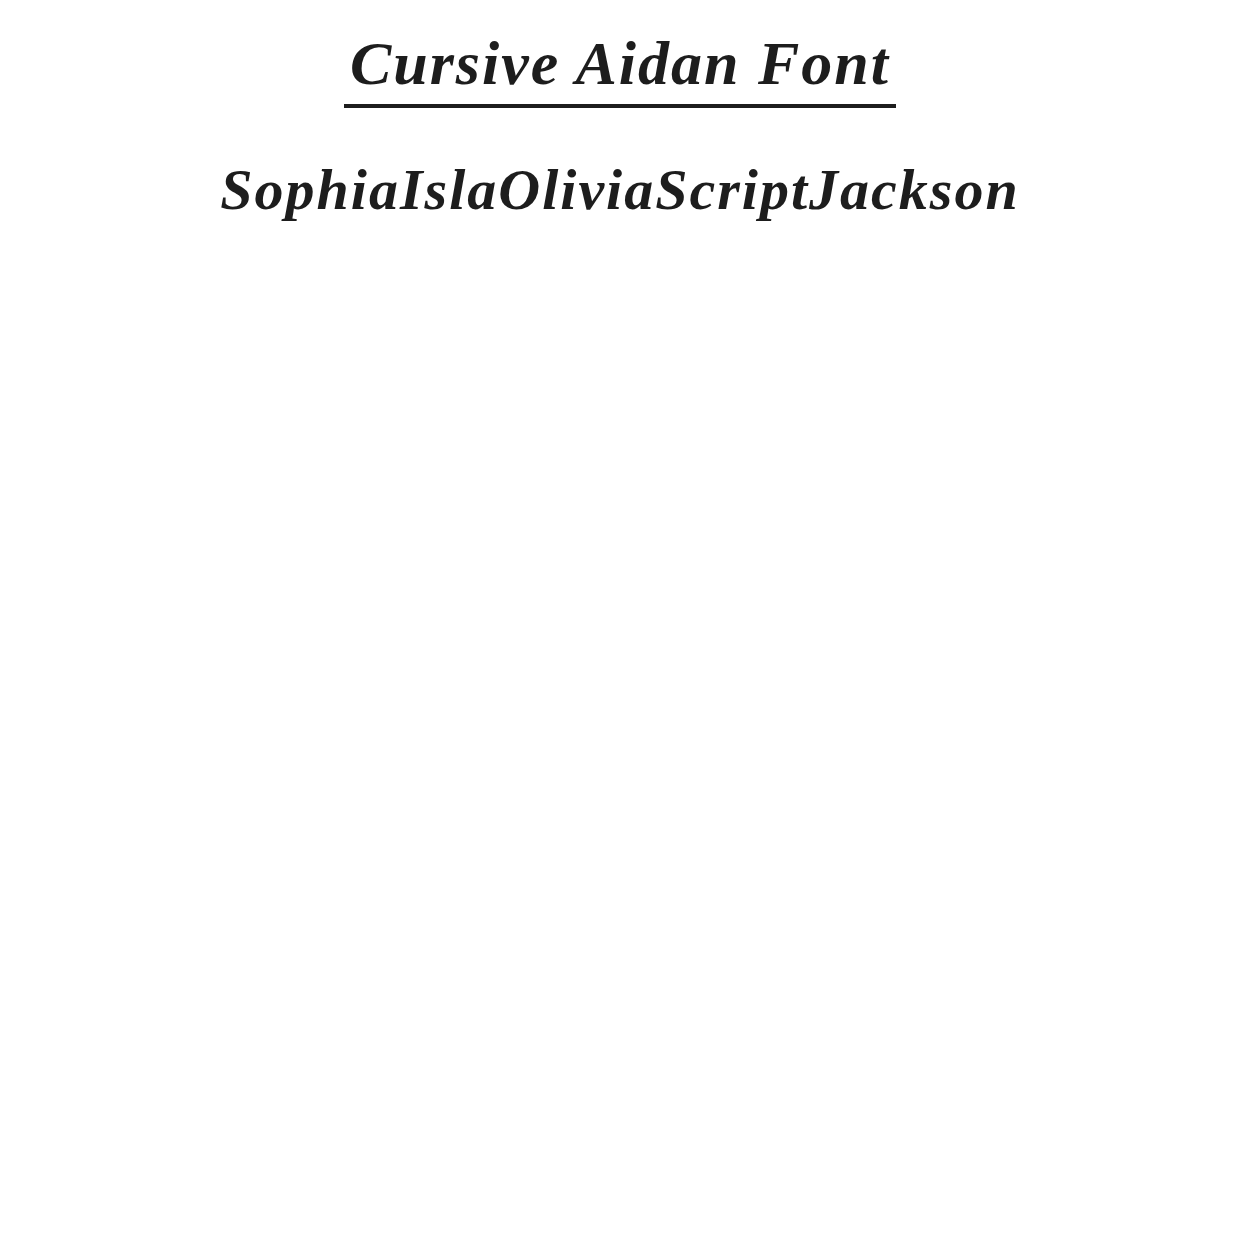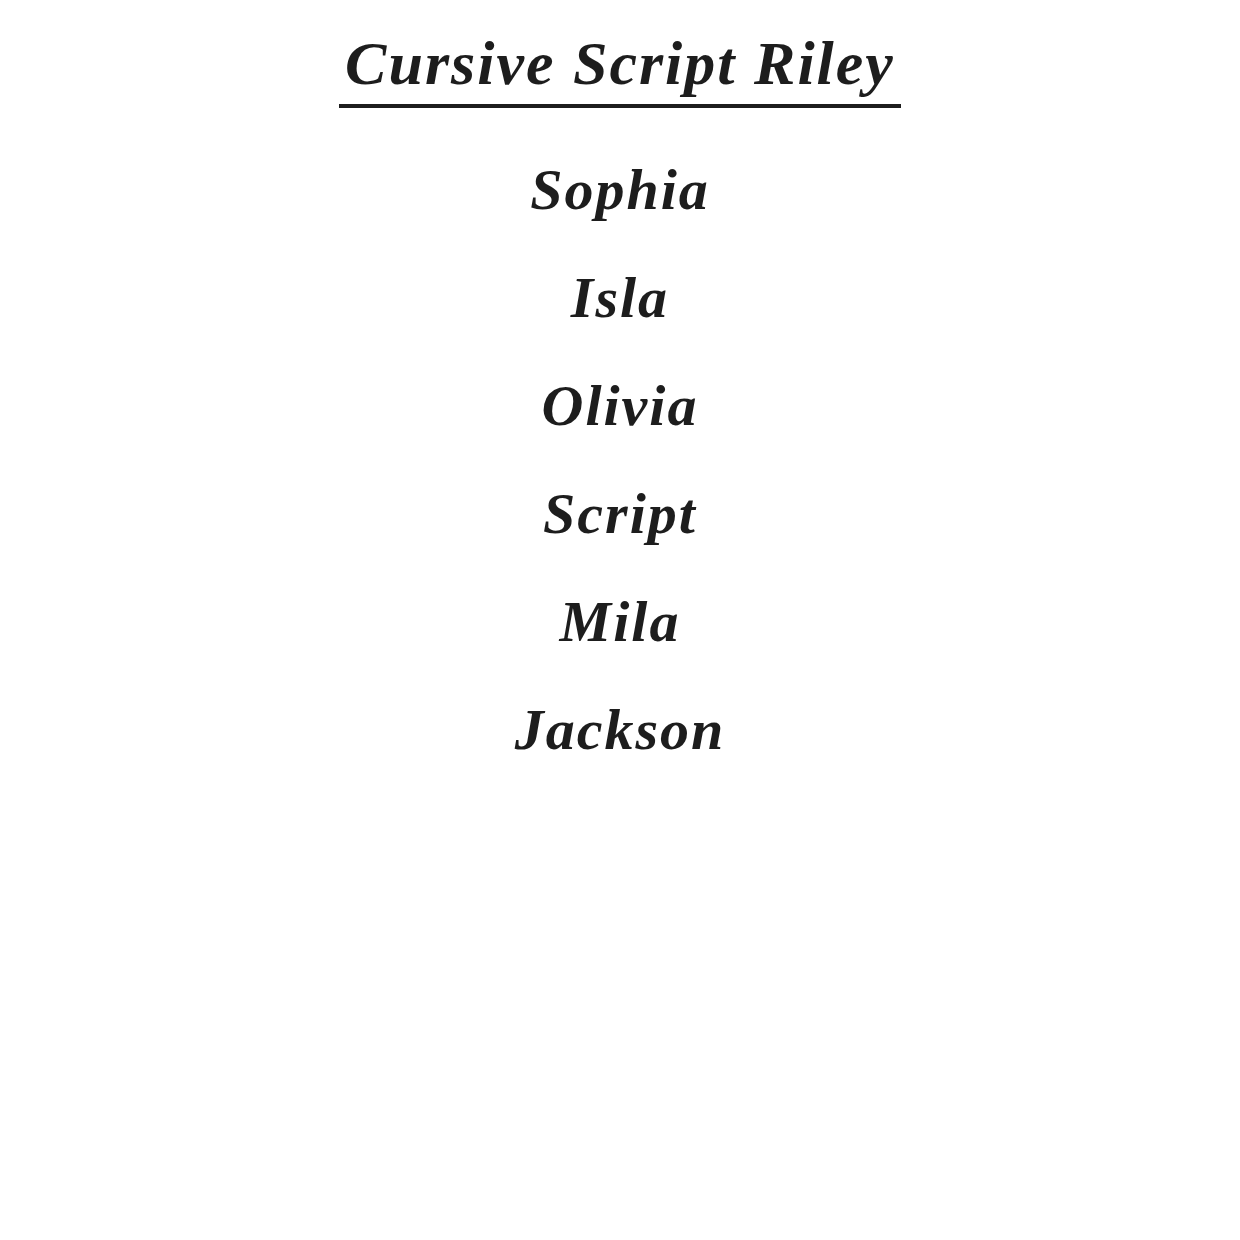--- a/index.html
+++ b/index.html
@@ -29,40 +29,39 @@
     font-weight: 700;
     letter-spacing: 2px;
     line-height: 74px;
     border-bottom: 4px solid #1d1d1d;
     padding: 0 6px 4px 6px;
     white-space: nowrap;
   }
   .name-list {
     margin-top: 28px;
     display: flex;
-    flex-direction: column;
+    flex-direction: row;
     align-items: center;
   }
   .name {
     font-size: 58px;
     font-style: italic;
     font-weight: 600;
     letter-spacing: 2px;
     height: 108px;
     line-height: 108px;
     white-space: nowrap;
   }
 </style>
 </head>
 <body>
 
 <div class="page">
-  <div class="title">Cursive Script Riley</div>
+  <div class="title">Cursive Aidan Font</div>
 
   <div class="name-list">
     <div class="name">Sophia</div>
     <div class="name">Isla</div>
     <div class="name">Olivia</div>
     <div class="name">Script</div>
-    <div class="name">Mila</div>
     <div class="name">Jackson</div>
   </div>
 </div>
 
 </body></html>

